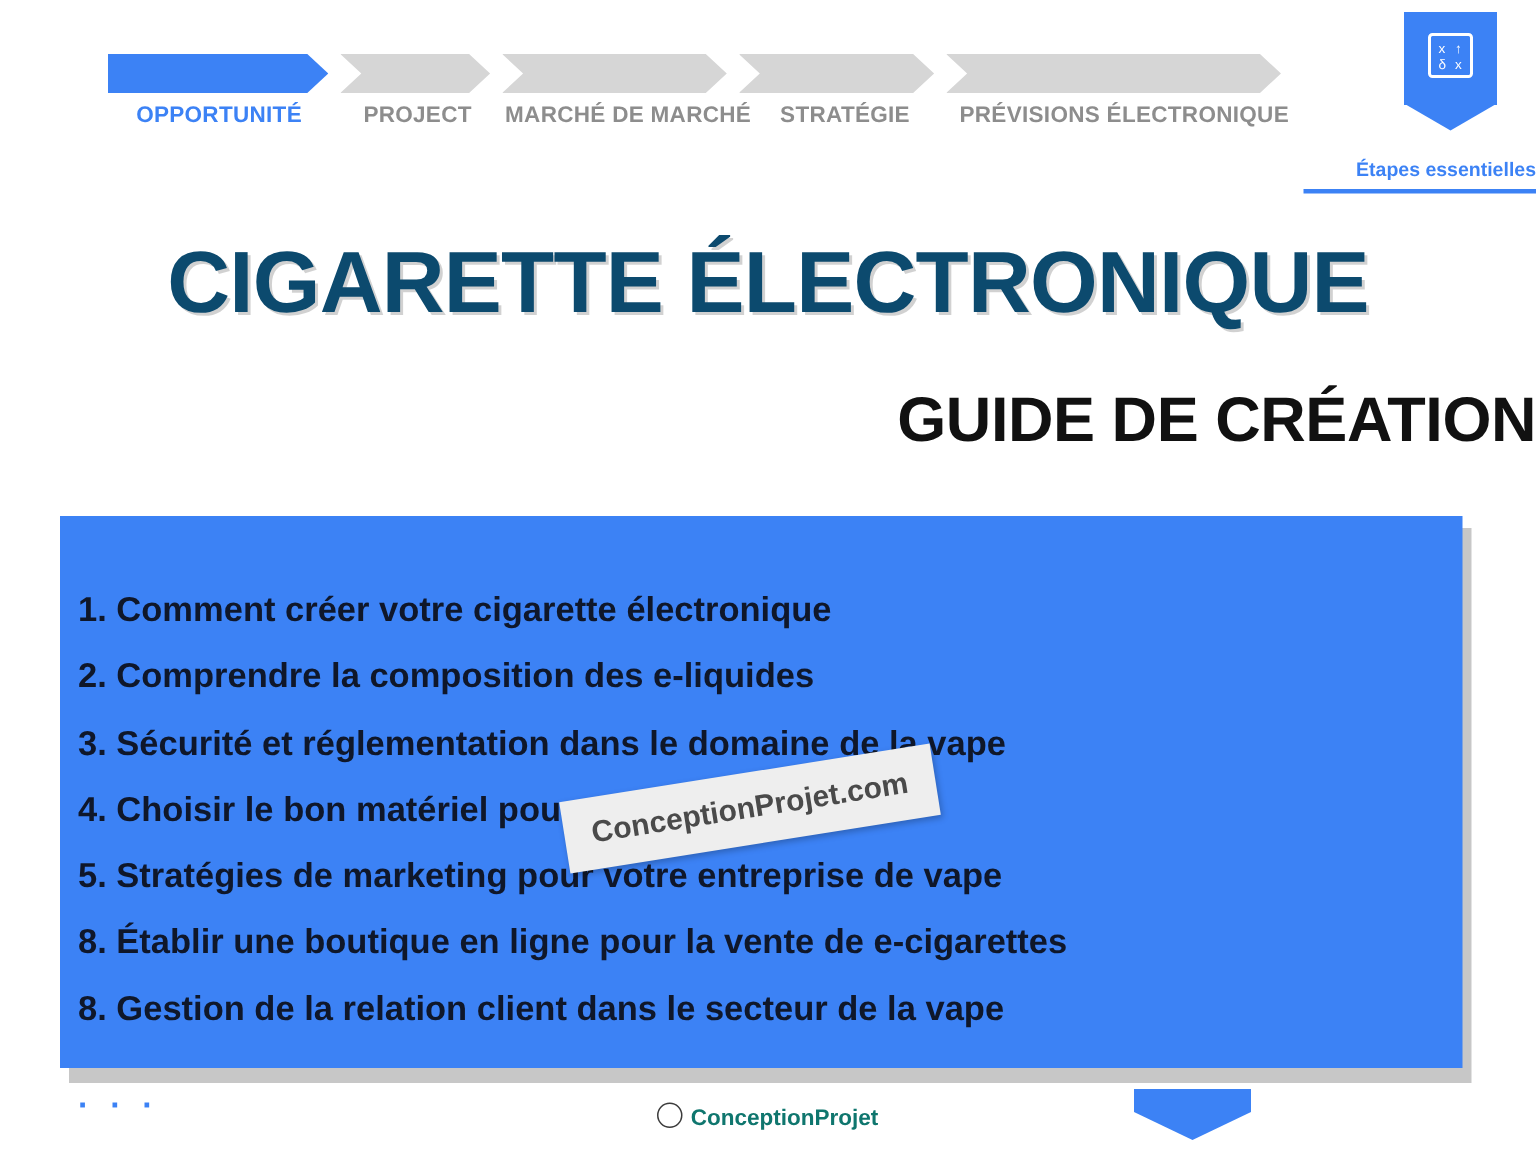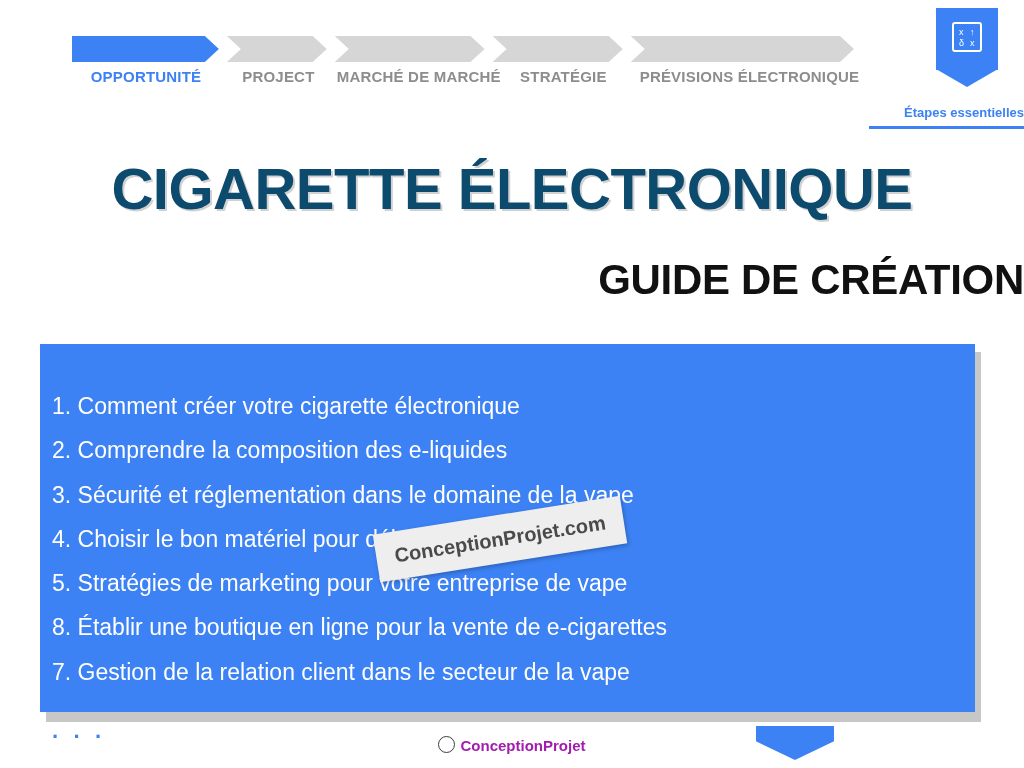--- a/index.html
+++ b/index.html
@@ -144,23 +144,23 @@
     height: 368px;
     background: #3c82f5;
     overflow: hidden;
   }
   .panel ol {
     margin: 0;
     padding: 50px 0 0 0;
     list-style: none;
   }
   .panel li {
-    color: #ffffff;
+    color: #0f172a;
     font-size: 23px;
-    font-weight: normal;
+    font-weight: bold;
     padding: 0 0 0 12px;
     margin: 0 0 19px 0;
     line-height: 1.1;
     white-space: nowrap;
   }
 
   
   .watermark {
     position: absolute;
     top: 515px;
@@ -198,21 +198,21 @@
     letter-spacing: 4px;
   }
   .footer-brand {
     position: absolute;
     bottom: 14px;
     left: 0;
     width: 1024px;
     text-align: center;
     font-size: 15px;
     font-weight: bold;
-    color: #a21caf;
+    color: #0f766e;
   }
   .footer-brand .fb-mark {
     display: inline-block;
     width: 15px;
     height: 15px;
     border: 1.5px solid #3b3b3b;
     border-radius: 50%;
     margin-right: 5px;
     position: relative;
     top: 2px;
@@ -257,21 +257,21 @@
 
 <div class="panel-shadow"></div>
 <div class="panel">
   <ol>
     <li>1. Comment créer votre cigarette électronique</li>
     <li>2. Comprendre la composition des e-liquides</li>
     <li>3. Sécurité et réglementation dans le domaine de la vape</li>
     <li>4. Choisir le bon matériel pour débuter</li>
     <li>5. Stratégies de marketing pour votre entreprise de vape</li>
     <li>8. Établir une boutique en ligne pour la vente de e-cigarettes</li>
-    <li>7. Gestion de la relation client dans le secteur de la vape</li>
+    <li>8. Gestion de la relation client dans le secteur de la vape</li>
   </ol>
 </div>
 
 <div class="watermark">ConceptionProjet.com</div>
 
 <div class="bottom-arrow"></div>
 <div class="dots">· · ·</div>
 <div class="footer-brand">
   <span class="fb-mark"></span><span>ConceptionProjet</span>
 </div>

